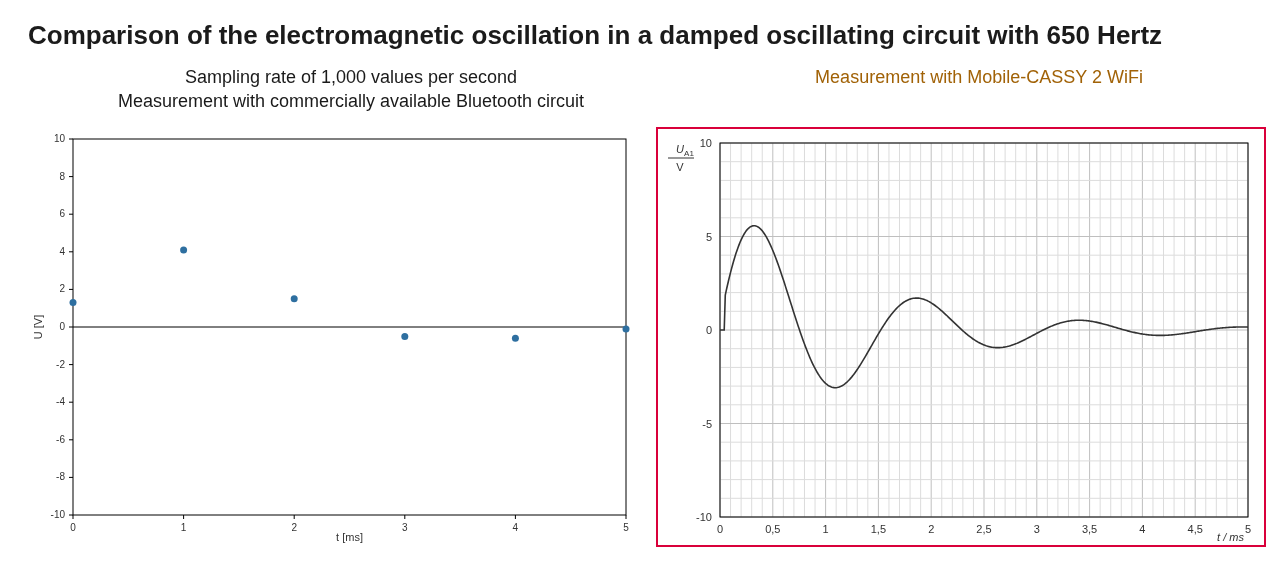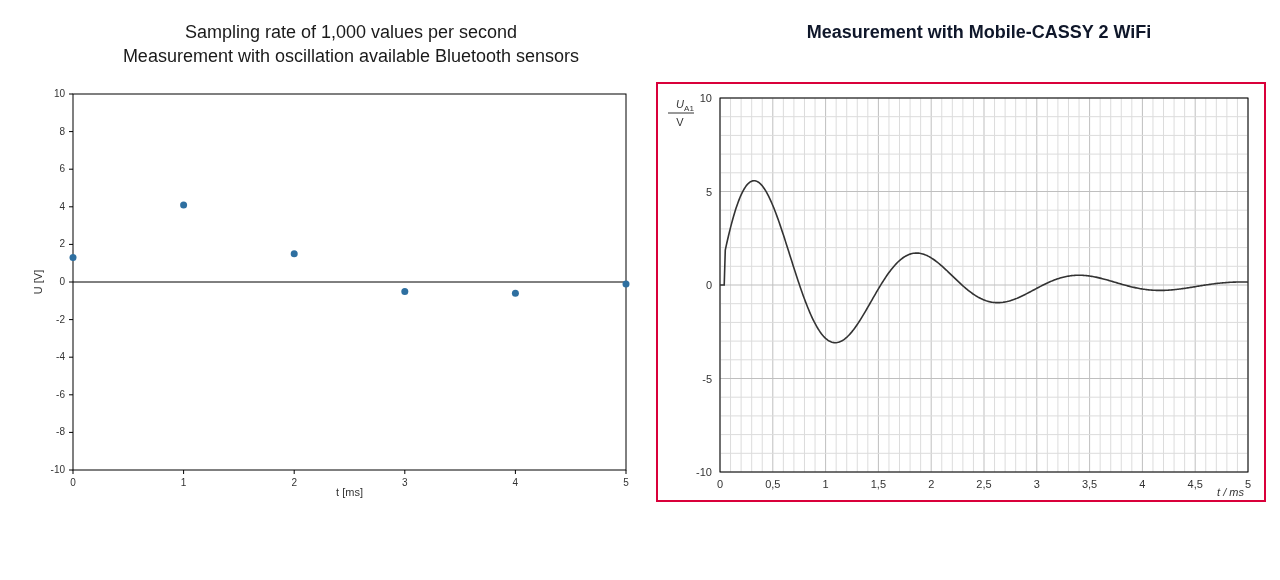--- a/index.html
+++ b/index.html
@@ -33,22 +33,21 @@
   }
   .subhead {
     font-size: 18px;
     line-height: 1.35;
     color: #1a1a1a;
     margin-left: 36px;
     margin-bottom: 10px;
     min-height: 52px;
   }
   .hl {
-    color: #0f172a;
-    font-weight: bold;
+    color: #a16207;
   }
   .chart-wrap {
     position: relative;
     width: 610px;
     height: 420px;
   }
   .chart-wrap.right {
     border: 2px solid #d9003a;
     box-sizing: border-box;
   }
@@ -80,27 +79,28 @@
   .plot-border {
     fill: none;
     stroke: #000;
     stroke-width: 1;
   }
 </style>
 </head>
 <body>
 
 <div class="page">
+  <div class="title">Comparison of the electromagnetic oscillation in a damped oscillating circuit with 650 Hertz</div>
 
   <div class="cols">
 
     <div class="col">
       <div class="subhead">
         <div>Sampling rate of 1,000 values per second</div>
-        <div>Measurement with oscillation available Bluetooth sensors</div>
+        <div>Measurement with commercially available Bluetooth circuit</div>
       </div>
       <div class="chart-wrap">
         <svg id="left-svg" width="610" height="420">
             <rect x="45" y="12" width="553" height="376" class="plot-border"></rect>
             <line x1="41" x2="45" y1="388" y2="388" class="axis-line"></line>
             <text x="37" y="391" text-anchor="end" class="tick-label">-10</text>
             <line x1="41" x2="45" y1="350.4" y2="350.4" class="axis-line"></line>
             <text x="37" y="353.4" text-anchor="end" class="tick-label">-8</text>
             <line x1="41" x2="45" y1="312.8" y2="312.8" class="axis-line"></line>
             <text x="37" y="315.8" text-anchor="end" class="tick-label">-6</text>

